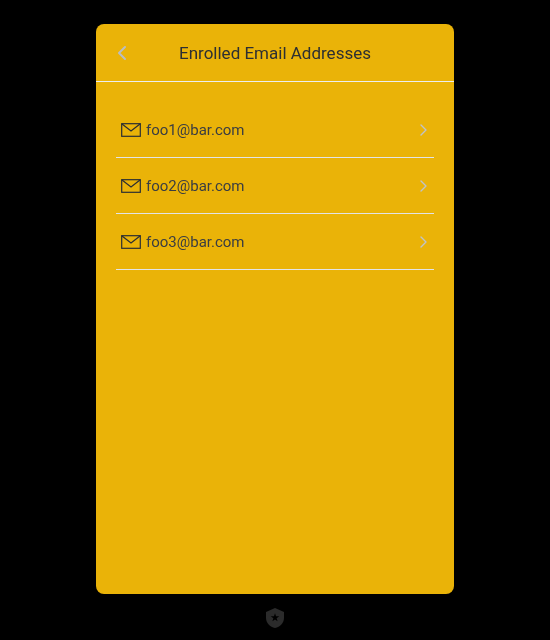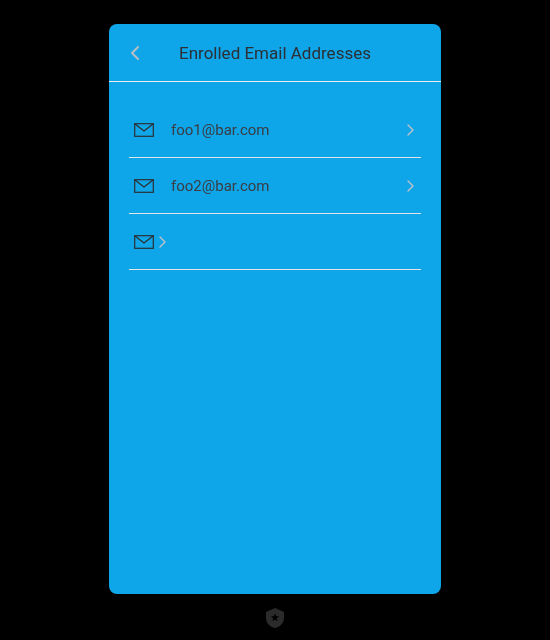--- a/index.html
+++ b/index.html
@@ -5,23 +5,23 @@
   * { box-sizing: border-box; margin: 0; padding: 0; }
   html, body { width: 550px; height: 640px; }
   body {
     background: #000;
     font-family: -apple-system, BlinkMacSystemFont, "Segoe UI", Roboto, Helvetica, Arial, sans-serif;
     display: flex;
     flex-direction: column;
     align-items: center;
   }
   .card {
-    width: 332px;
+    width: 358px;
     height: 570px;
-    background: #0ea5e9;
+    background: #eab308;
     border-radius: 8px;
     margin-top: 24px;
     box-shadow: 0 2px 6px rgba(0,0,0,0.3);
     overflow: hidden;
     display: flex;
     flex-direction: column;
   }
   .header {
     height: 58px;
     display: flex;
@@ -60,21 +60,21 @@
   }
   .row-icon {
     width: 22px;
     display: flex;
     align-items: center;
     justify-content: center;
     margin-left: 4px;
   }
   .row-label {
     flex: 1;
-    margin-left: 16px;
+    margin-left: 4px;
     font-size: 15px;
     color: #3a3d42;
   }
   .row-chevron {
     width: 14px;
     display: flex;
     align-items: center;
     justify-content: center;
     margin-right: 4px;
   }
@@ -133,20 +133,21 @@
       </span>
     </div>
 
     <div class="row">
       <span class="row-icon">
         <svg width="20" height="14" viewBox="0 0 20 14" fill="none">
           <rect x="0.7" y="0.7" width="18.6" height="12.6" stroke="#2c2f33" stroke-width="1.2"></rect>
           <path d="M0.7 0.7 L10 8 L19.3 0.7" stroke="#2c2f33" stroke-width="1.2" fill="none"></path>
         </svg>
       </span>
+      <span class="row-label">foo3@bar.com</span>
       <span class="row-chevron">
         <svg width="7" height="12" viewBox="0 0 7 12" fill="none">
           <path d="M1 1 L6 6 L1 11" stroke="#bfc3ca" stroke-width="1.4" stroke-linecap="round" stroke-linejoin="round"></path>
         </svg>
       </span>
     </div>
 
 
   </div>
 </div>

